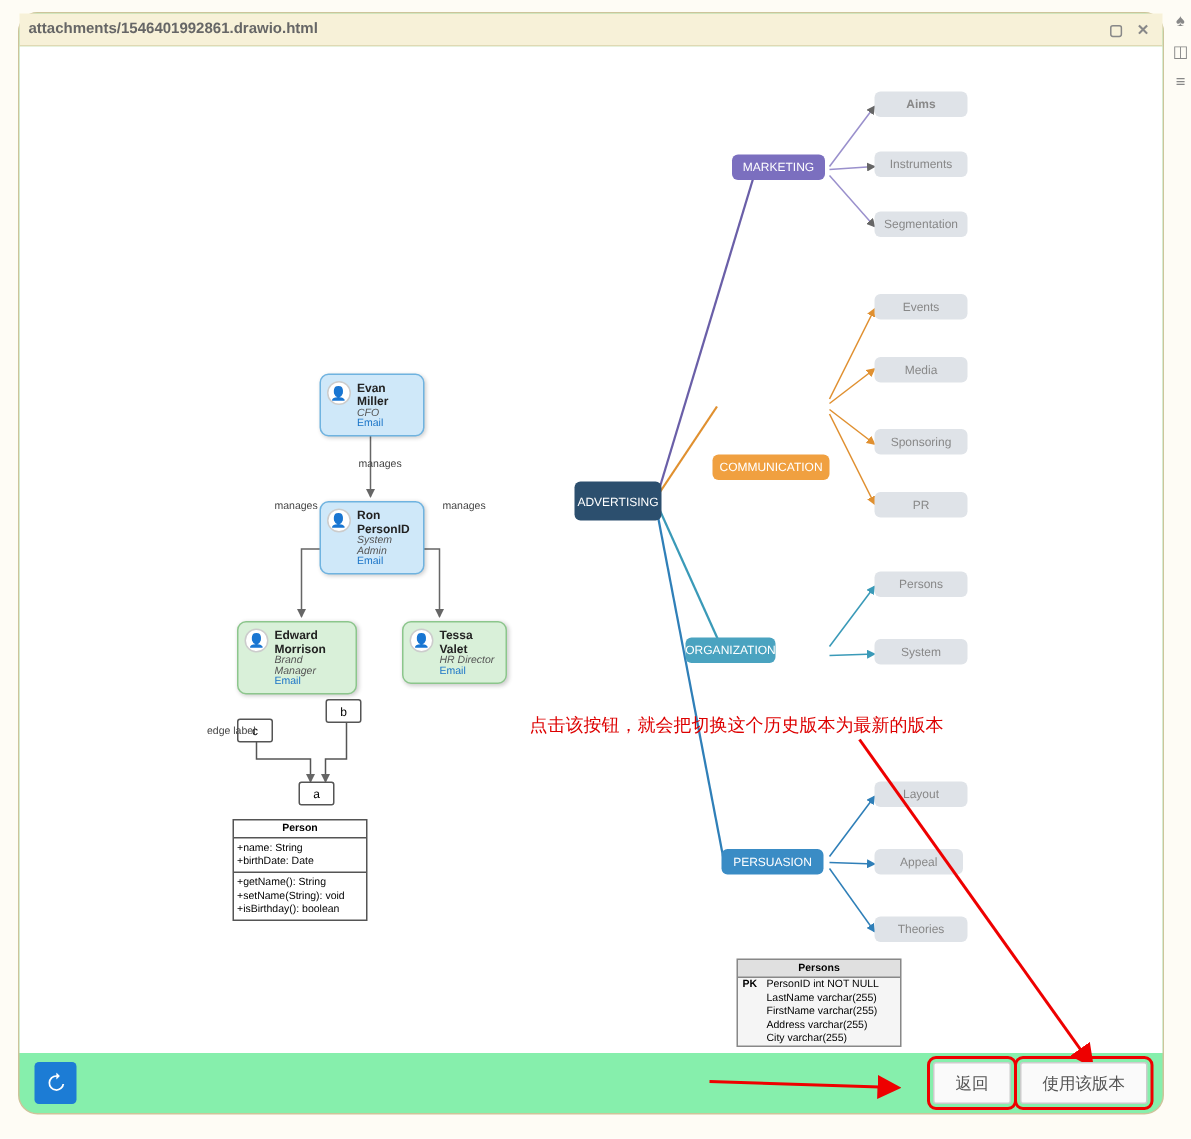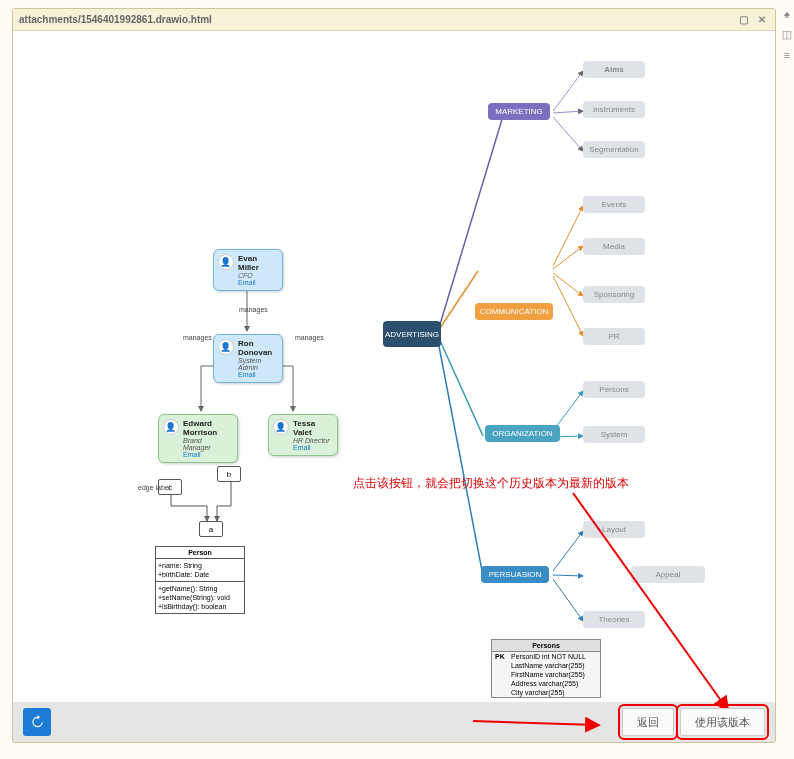--- a/index.html
+++ b/index.html
@@ -1,17 +1,17 @@
 <!DOCTYPE html>
 <html><head>
 <meta charset="utf-8">
 <style>
 * { margin: 0; padding: 0; box-sizing: border-box; }
 body { font-family: Arial, sans-serif; background: #fefcf5; width: 794px; height: 759px; position: relative; overflow: hidden; }
-.window { position: absolute; left: 12px; top: 8px; width: 764px; height: 735px; background: #e5e5e5; border: 1px solid #cdc49a; border-radius: 3px; }
+.window { position: absolute; left: 12px; top: 8px; width: 764px; height: 735px; background: #86efac; border: 1px solid #cdc49a; border-radius: 13px; }
 .titlebar { height: 22px; background: #f7f1d8; border-bottom: 1px solid #e0d9b4; display: flex; align-items: center; padding: 0 6px; font-size: 10px; color: #666; font-weight: bold; }
 .titlebar .spacer { flex: 1; }
 .titlebar .icon-btn { width: 14px; height: 14px; margin-left: 4px; cursor: pointer; color: #888; display: flex; align-items: center; justify-content: center; font-size: 10px; }
 .canvas { position: absolute; left: 0; top: 22px; right: 0; bottom: 40px; background: #fff; overflow: hidden; }
 .footer { position: absolute; left: 0; bottom: 0; right: 0; height: 40px; display: flex; align-items: center; padding: 0 10px; }
 .history-btn { width: 28px; height: 28px; background: #1c7cd5; border-radius: 3px; display: flex; align-items: center; justify-content: center; cursor: pointer; }
 .history-btn svg { width: 14px; height: 14px; fill: #fff; }
 .footer .spacer { flex: 1; }
 .btn { height: 28px; padding: 0 14px; border: 1px solid #ccc; background: #fafafa; font-size: 11px; color: #555; cursor: pointer; margin-left: 6px; border-radius: 2px; }
 .btn.red-box { outline: 2px solid #e00; outline-offset: 2px; }
@@ -128,21 +128,21 @@
       <span class="avatar">👤</span>
       <div class="name">Evan Miller</div>
       <div class="role">CFO</div>
       <div class="email">Email</div>
     </div>
     <div class="edge-label" style="left:226px; top:275px;">manages</div>
     <div class="edge-label" style="left:170px; top:303px;">manages</div>
     <div class="edge-label" style="left:282px; top:303px;">manages</div>
     <div class="org-node org-blue" style="left:200px; top:303px; width:70px;">
       <span class="avatar">👤</span>
-      <div class="name">Ron Donovan</div>
+      <div class="name">Ron PersonID</div>
       <div class="role">System Admin</div>
       <div class="email">Email</div>
     </div>
     <div class="org-node org-green" style="left:145px; top:383px; width:80px;">
       <span class="avatar">👤</span>
       <div class="name">Edward Morrison</div>
       <div class="role">Brand Manager</div>
       <div class="email">Email</div>
     </div>
     <div class="org-node org-green" style="left:255px; top:383px; width:70px;">
@@ -176,27 +176,27 @@
     <div class="mm-node mm-gray" style="left:570px; top:30px; width:62px;font-weight:bold;">Aims</div>
     <div class="mm-node mm-gray" style="left:570px; top:70px; width:62px;">Instruments</div>
     <div class="mm-node mm-gray" style="left:570px; top:110px; width:62px;">Segmentation</div>
 
     <div class="mm-node mm-orange" style="left:462px; top:228px; width:78px;">COMMUNICATION</div>
     <div class="mm-node mm-gray" style="left:570px; top:165px; width:62px;">Events</div>
     <div class="mm-node mm-gray" style="left:570px; top:207px; width:62px;">Media</div>
     <div class="mm-node mm-gray" style="left:570px; top:255px; width:62px;">Sponsoring</div>
     <div class="mm-node mm-gray" style="left:570px; top:297px; width:62px;">PR</div>
 
-    <div class="mm-node mm-teal" style="left:472px; top:394px; width:75px;">ORGANIZATION</div>
+    <div class="mm-node mm-teal" style="left:444px; top:394px; width:60px;">ORGANIZATION</div>
     <div class="mm-node mm-gray" style="left:570px; top:350px; width:62px;">Persons</div>
     <div class="mm-node mm-gray" style="left:570px; top:395px; width:62px;">System</div>
 
     <div class="mm-node mm-blue" style="left:468px; top:535px; width:68px;">PERSUASION</div>
     <div class="mm-node mm-gray" style="left:570px; top:490px; width:62px;">Layout</div>
-    <div class="mm-node mm-gray" style="left:570px; top:535px; width:74px;margin-left:48px;">Appeal</div>
+    <div class="mm-node mm-gray" style="left:570px; top:535px; width:59px;">Appeal</div>
     <div class="mm-node mm-gray" style="left:570px; top:580px; width:62px;">Theories</div>
 
     <div class="db-table" style="left:478px; top:608px;">
       <div class="db-title">Persons</div>
       <div class="db-row">
           <span class="pk">PK</span>
           <span>PersonID int NOT NULL</span>
         </div>
       <div class="db-row">
           <span class="pk"></span>

